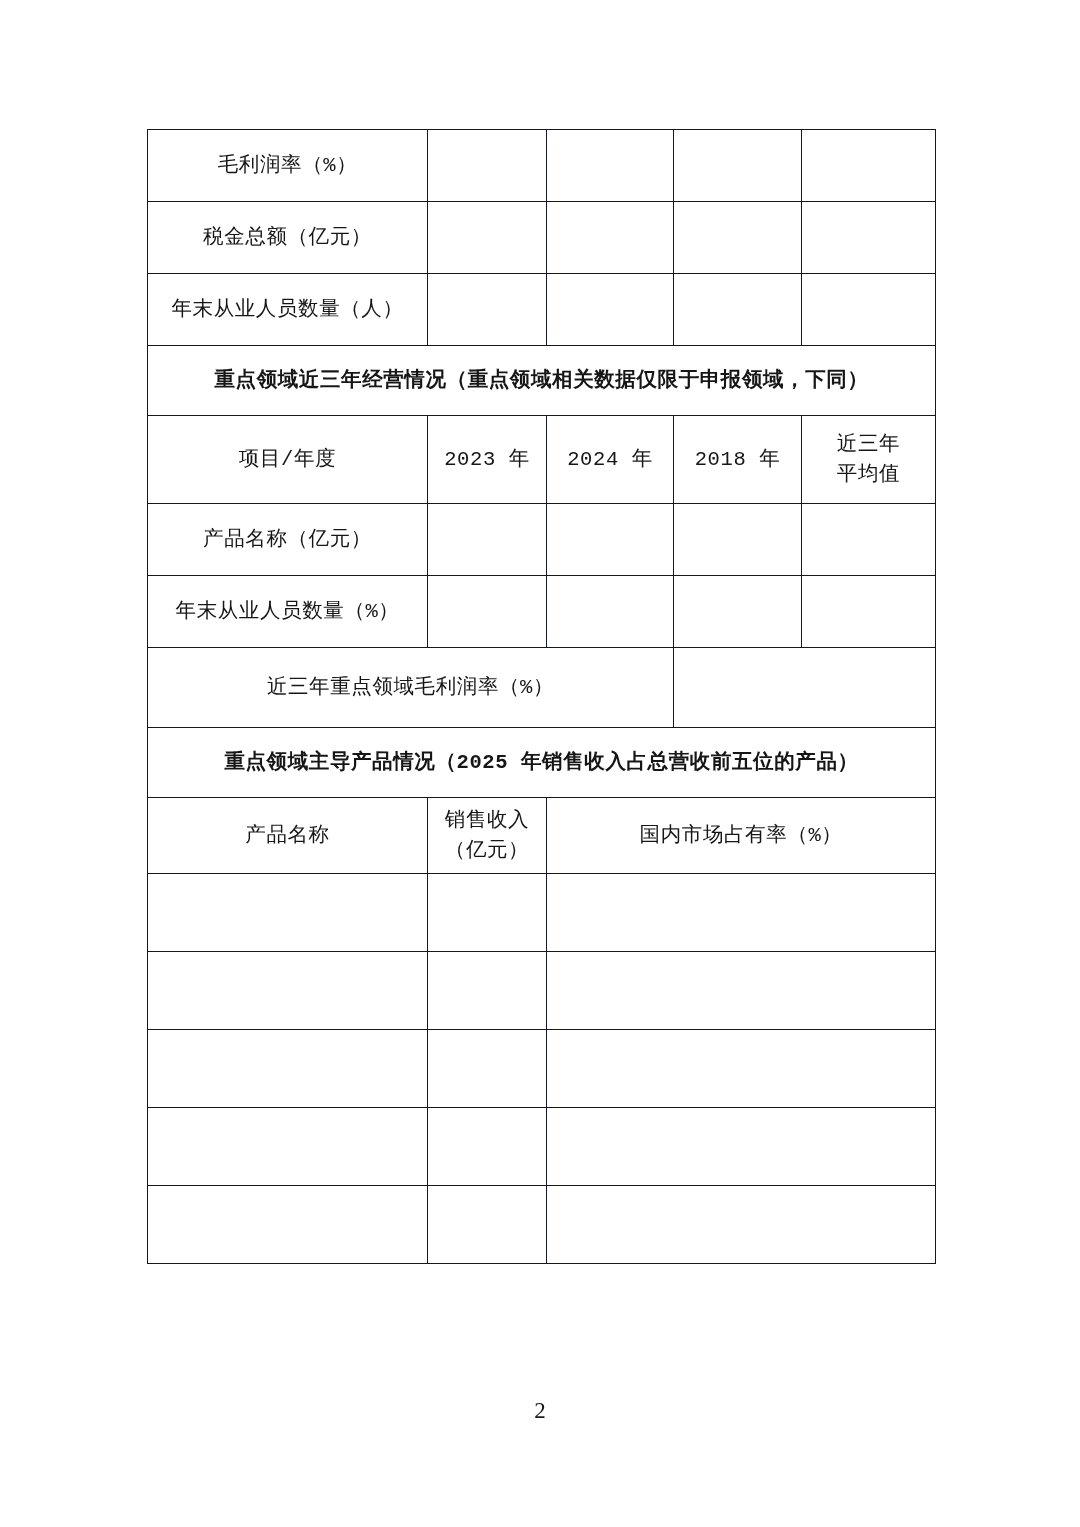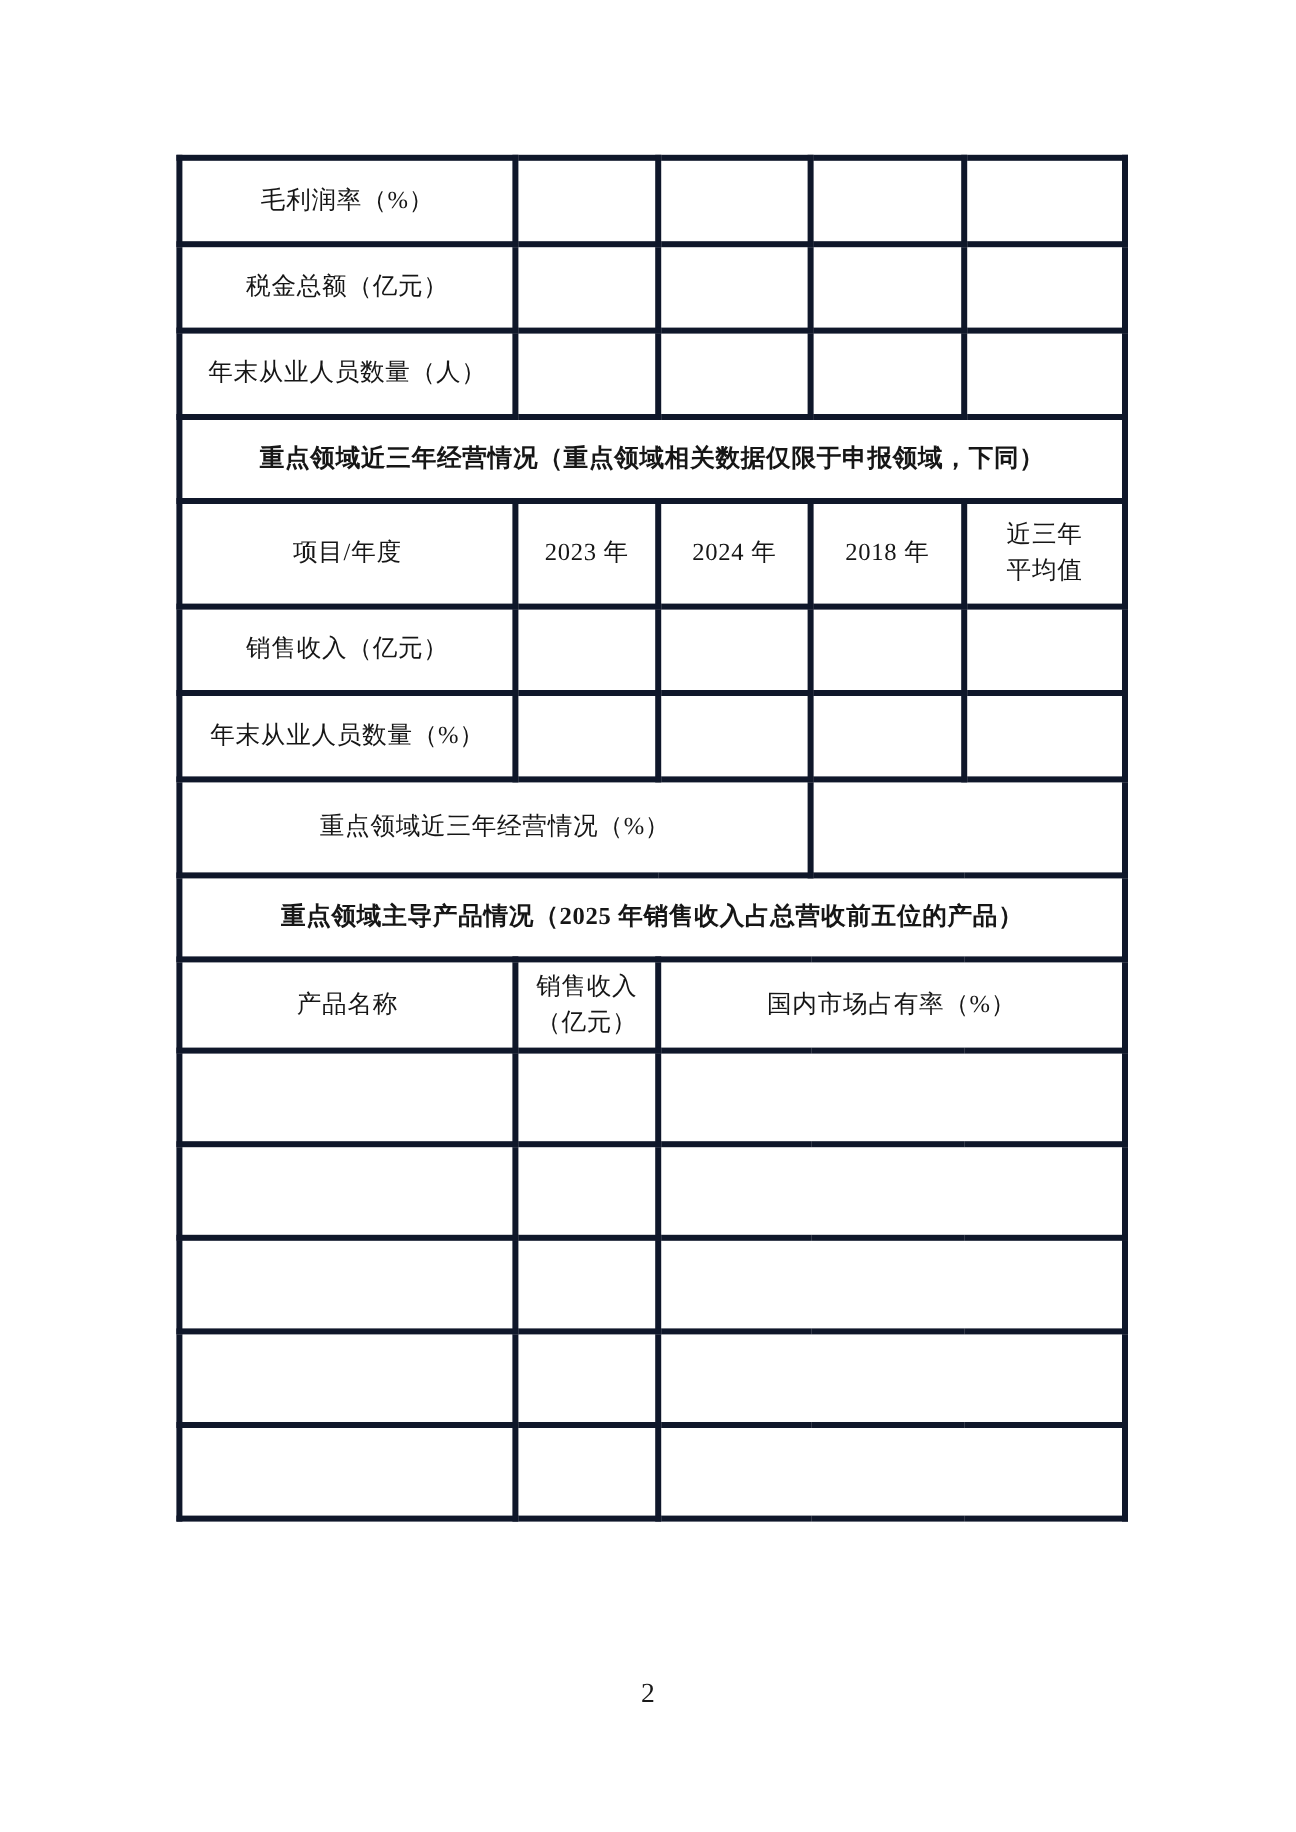--- a/index.html
+++ b/index.html
@@ -29,29 +29,30 @@
   #form-table {
     position: absolute;
     left: 147px;
     top: 129px;
     width: 788px;
     border-collapse: collapse;
     table-layout: fixed;
   }
 
   #form-table td {
-    border: 5px solid #0f172a;
+    border: 1px solid #0f172a;
     padding: 0 6px;
     font-size: 20.5px;
     line-height: 1.45;
     text-align: center;
     vertical-align: middle;
     color: #161616;
     letter-spacing: 0.6px;
     background: #ffffff;
+    font-family: Liberation Mono, monospace;
   }
 
   
   #form-table {
     border: 1px solid #3a3a3a;
   }
 
   .r-tall  { height: 72px; }
   .r-sect  { height: 70px; }
   .r-head  { height: 88px; }
@@ -135,38 +136,38 @@
         <td class="nowrapish">2023 年</td>
         <td class="nowrapish">2024 年</td>
         <td class="nowrapish">2018 年</td>
         <td class="two-line">
           <div>近三年</div>
           <div>平均值</div>
         </td>
       </tr>
 
       <tr class="r-mid">
-        <td class="col-label">销售收入（亿元）</td>
+        <td class="col-label">产品名称（亿元）</td>
         <td></td>
         <td></td>
         <td></td>
         <td></td>
       </tr>
 
 
       <tr class="r-mid">
         <td class="col-label">年末从业人员数量（%）</td>
         <td></td>
         <td></td>
         <td></td>
         <td></td>
       </tr>
 
       <tr class="r-wide">
-        <td colspan="3">重点领域近三年经营情况（%）</td>
+        <td colspan="3">近三年重点领域毛利润率（%）</td>
         <td colspan="2"></td>
       </tr>
 
       <tr class="r-sect">
         <td class="sect-title" colspan="5">重点领域主导产品情况（2025 年销售收入占总营收前五位的产品）</td>
       </tr>
 
       <tr class="r-prod">
         <td>产品名称</td>
         <td class="two-line">

